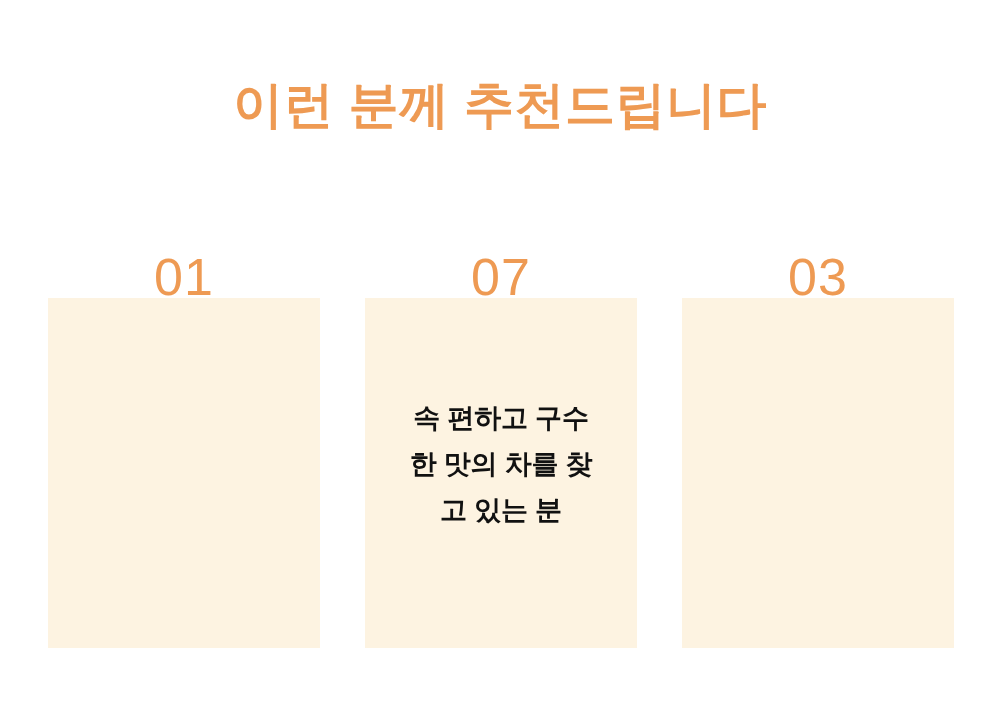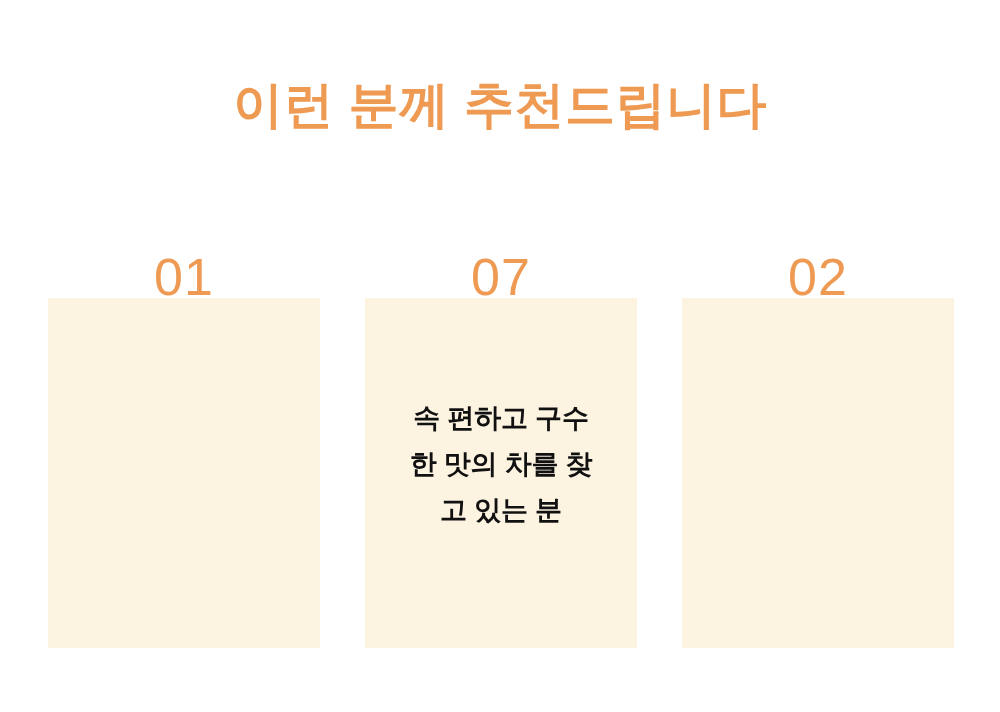--- a/index.html
+++ b/index.html
@@ -106,17 +106,17 @@
     </div>
 
     <div class="card">
       <div class="card-number">07</div>
       <div class="card-body">속 편하고 구수
 한 맛의 차를 찾
 고 있는 분</div>
     </div>
 
     <div class="card">
-      <div class="card-number">02</div>
+      <div class="card-number">03</div>
     </div>
 
   </div>
 </div>
 
 </body></html>

